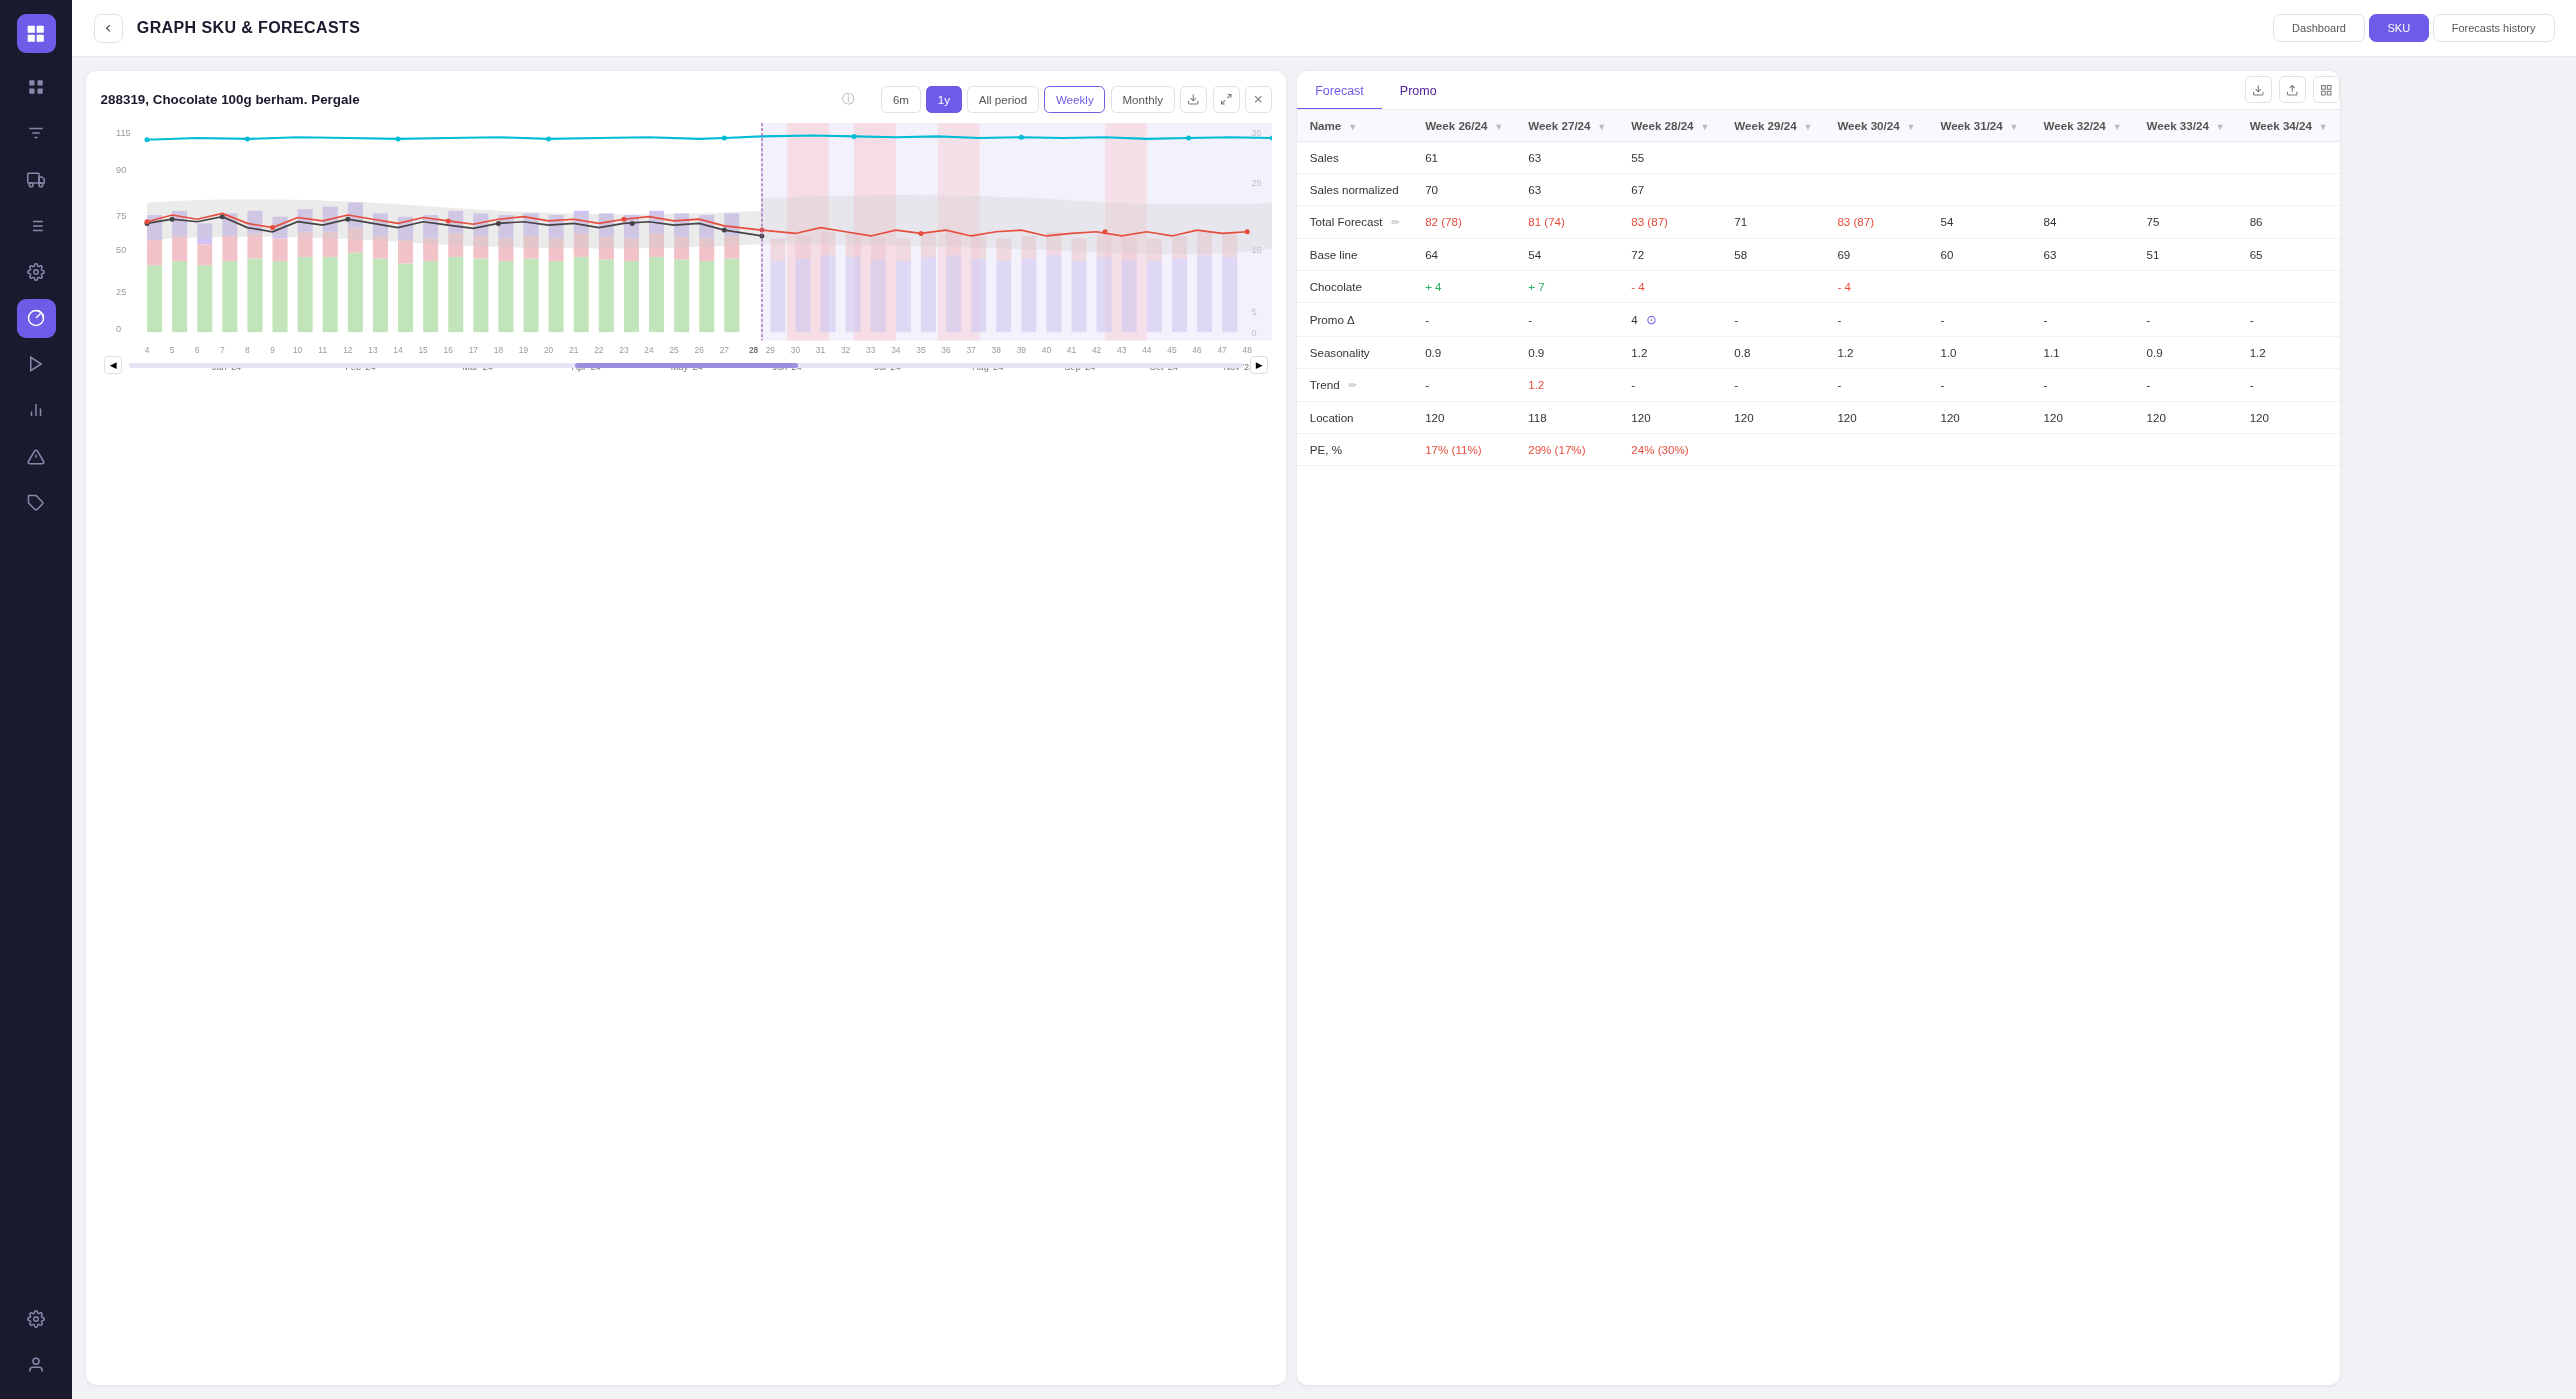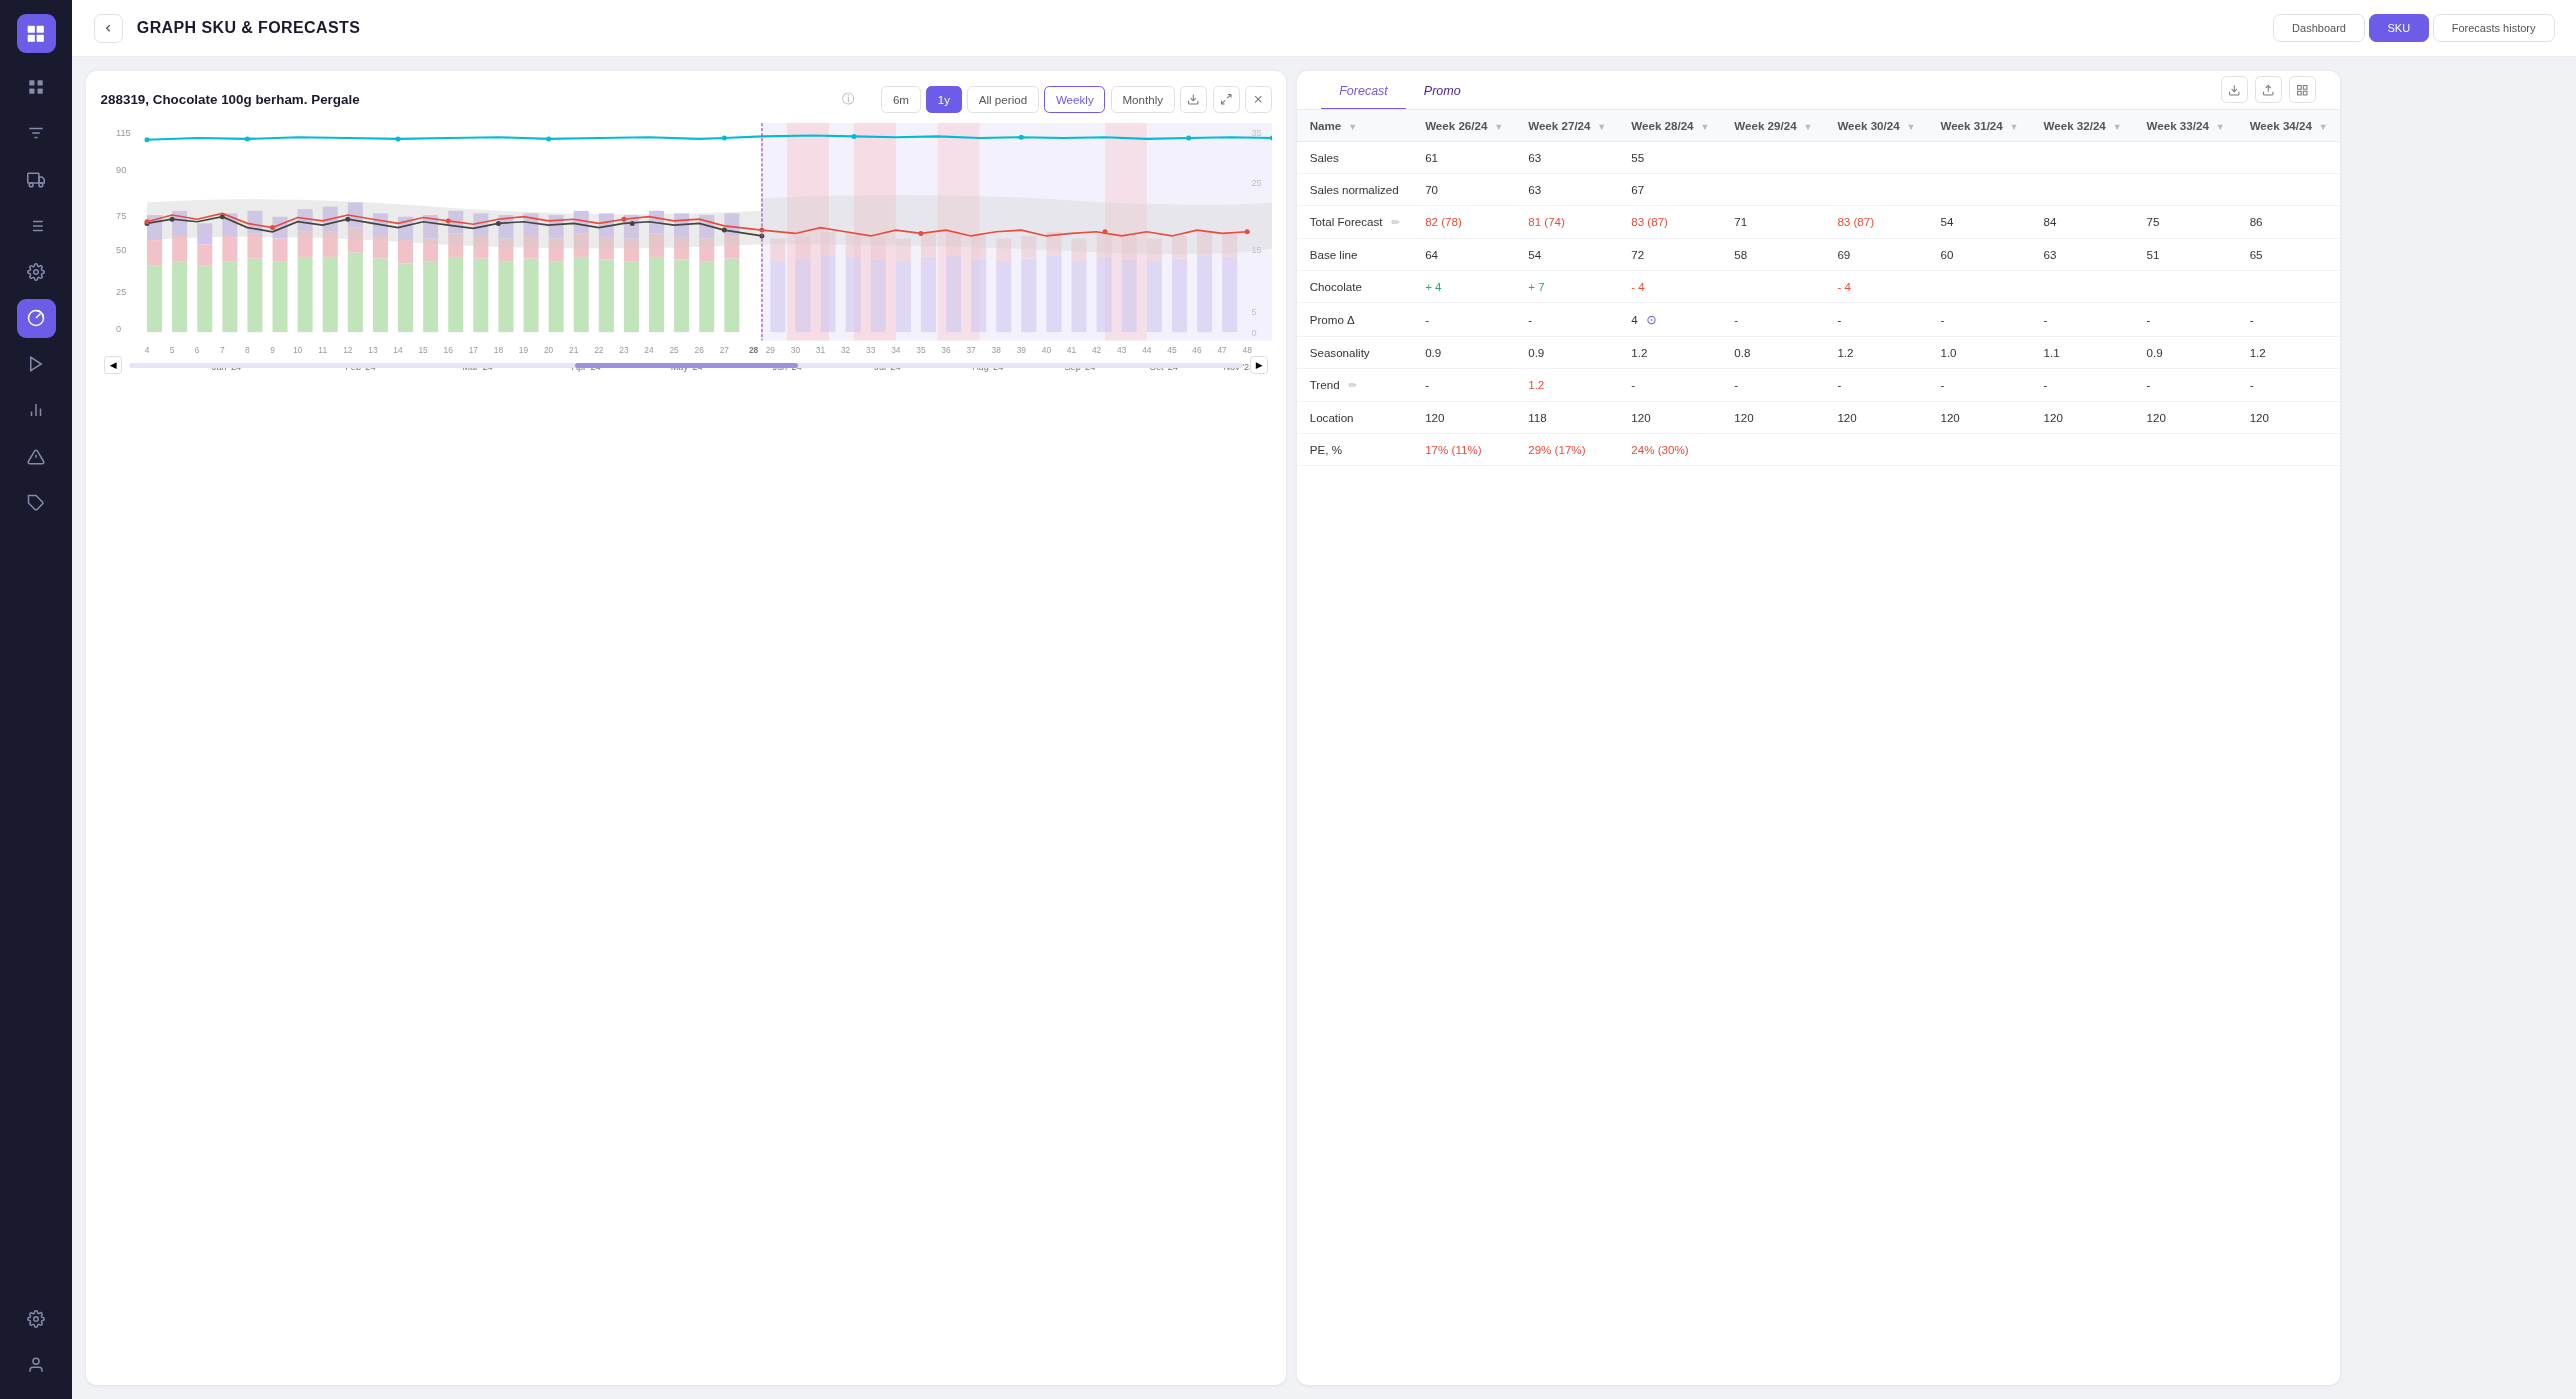--- a/index.html
+++ b/index.html
@@ -160,24 +160,23 @@
 
     
     .table-card {
       background: white;
       border-radius: 10.7px;
       box-shadow: 0 0.9px 3.6px rgba(0,0,0,0.08);
       overflow: hidden;
     }
     .table-tabs {
       display: flex;
-      padding: 0 24px;
+      padding: 0 0;
       border-bottom: 0.9px solid #e8eaf0;
       align-items: center;
-      font-style: italic;
     }
     .table-tab {
       padding: 12.5px 18px 10.7px;
       font-size: 12.5px;
       font-weight: 500;
       color: #4c1d95;
       cursor: pointer;
       border-bottom: 1.8px solid transparent;
       margin-bottom: -0.9px;
     }

